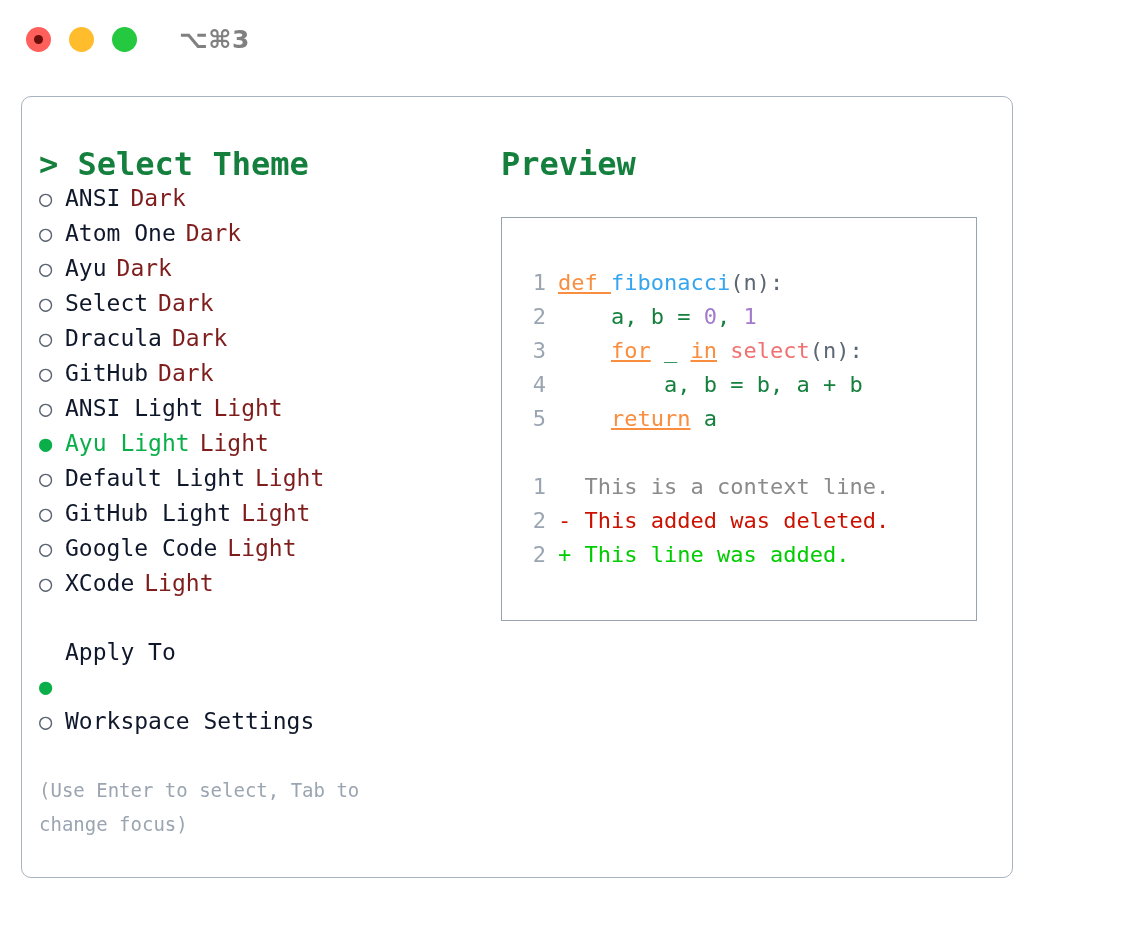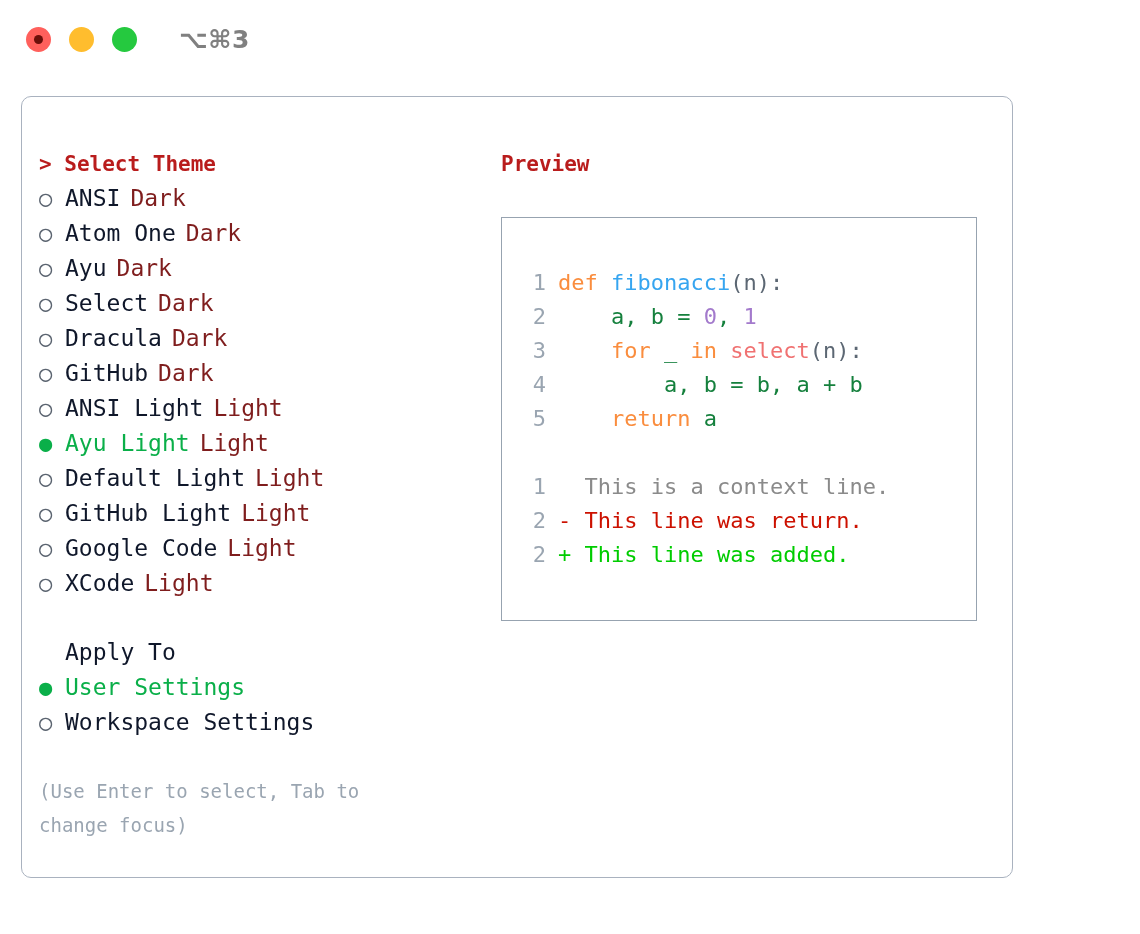--- a/index.html
+++ b/index.html
@@ -87,23 +87,23 @@
   }
 
   
   .left-col {
     position: absolute;
     left: 17px;
     top: 50px;
     width: 440px;
   }
   .section-title {
-    font-size: 21px;
+    font-size: 32px;
     font-weight: bold;
-    color: #b91c1c;
+    color: #15803d;
     line-height: 34px;
     white-space: pre;
   }
   .opt-row {
     display: flex;
     align-items: baseline;
     line-height: 34px;
     font-size: 23px;
     white-space: pre;
   }
@@ -154,21 +154,21 @@
     line-height: 34px;
     white-space: pre;
   }
   .lineno {
     color: #9aa5b1;
     width: 28px;
     flex: 0 0 28px;
     text-align: right;
     margin-right: 12px;
   }
-  .tok-kw    { color: #fa8d3e; }
+  .tok-kw    { color: #fa8d3e; text-decoration: underline; }
   .tok-fn    { color: #36a5f0; }
   .tok-punct { color: #5c6773; }
   .tok-plain { color: #15803d; }
   .tok-num   { color: #a37acc; }
   .tok-builtin { color: #f07171; }
   .tok-ctx   { color: #8a8a8a; }
   .tok-del   { color: #cc1100; }
   .tok-add   { color: #00cc00; }
   .gap { height: 34px; }
 </style>
@@ -208,41 +208,41 @@
             <div class="opt-row"><span class="marker">○</span><span class="opt-label">XCode</span><span class="opt-variant">Light</span></div>
           </div>
 
         <div class="spacer"></div>
 
         <div class="opt-row">
           <span class="marker"> </span>
           <span class="opt-label">Apply To</span>
         </div>
         <div id="apply-to-list">
-            <div class="opt-row"><span class="marker sel">●</span><span class="opt-label sel">User Settings</span></div>
+            <div class="opt-row"><span class="marker sel">●</span></div>
             <div class="opt-row"><span class="marker">○</span><span class="opt-label">Workspace Settings</span></div>
           </div>
 
         <div class="hint">(Use Enter to select, Tab to change focus)</div>
       </div>
 
       <div class="right-col">
         <div class="section-title">Preview</div>
         <div class="preview-box">
           <div id="code-sample">
               <div class="code-line"><span class="lineno">1</span><span class="tok-kw">def </span><span class="tok-fn">fibonacci</span><span class="tok-punct">(n):</span></div>
               <div class="code-line"><span class="lineno">2</span><span class="tok-plain">    a, b = </span><span class="tok-num">0</span><span class="tok-plain">, </span><span class="tok-num">1</span></div>
               <div class="code-line"><span class="lineno">3</span><span class="tok-plain">    </span><span class="tok-kw">for</span><span class="tok-plain"> _ </span><span class="tok-kw">in</span><span class="tok-plain"> </span><span class="tok-builtin">select</span><span class="tok-punct">(n):</span></div>
               <div class="code-line"><span class="lineno">4</span><span class="tok-plain">        a, b = b, a + b</span></div>
               <div class="code-line"><span class="lineno">5</span><span class="tok-plain">    </span><span class="tok-kw">return</span><span class="tok-plain"> a</span></div>
             </div>
           <div class="gap"></div>
           <div id="diff-sample">
               <div class="code-line"><span class="lineno">1</span><span class="tok-ctx"> </span><span class="tok-ctx"> This is a context line.</span></div>
-              <div class="code-line"><span class="lineno">2</span><span class="tok-del">-</span><span class="tok-del"> This line was return.</span></div>
+              <div class="code-line"><span class="lineno">2</span><span class="tok-del">-</span><span class="tok-del"> This added was deleted.</span></div>
               <div class="code-line"><span class="lineno">2</span><span class="tok-add">+</span><span class="tok-add"> This line was added.</span></div>
             </div>
         </div>
       </div>
 
     </div>
   </div>
 </div>
 
 </body></html>

